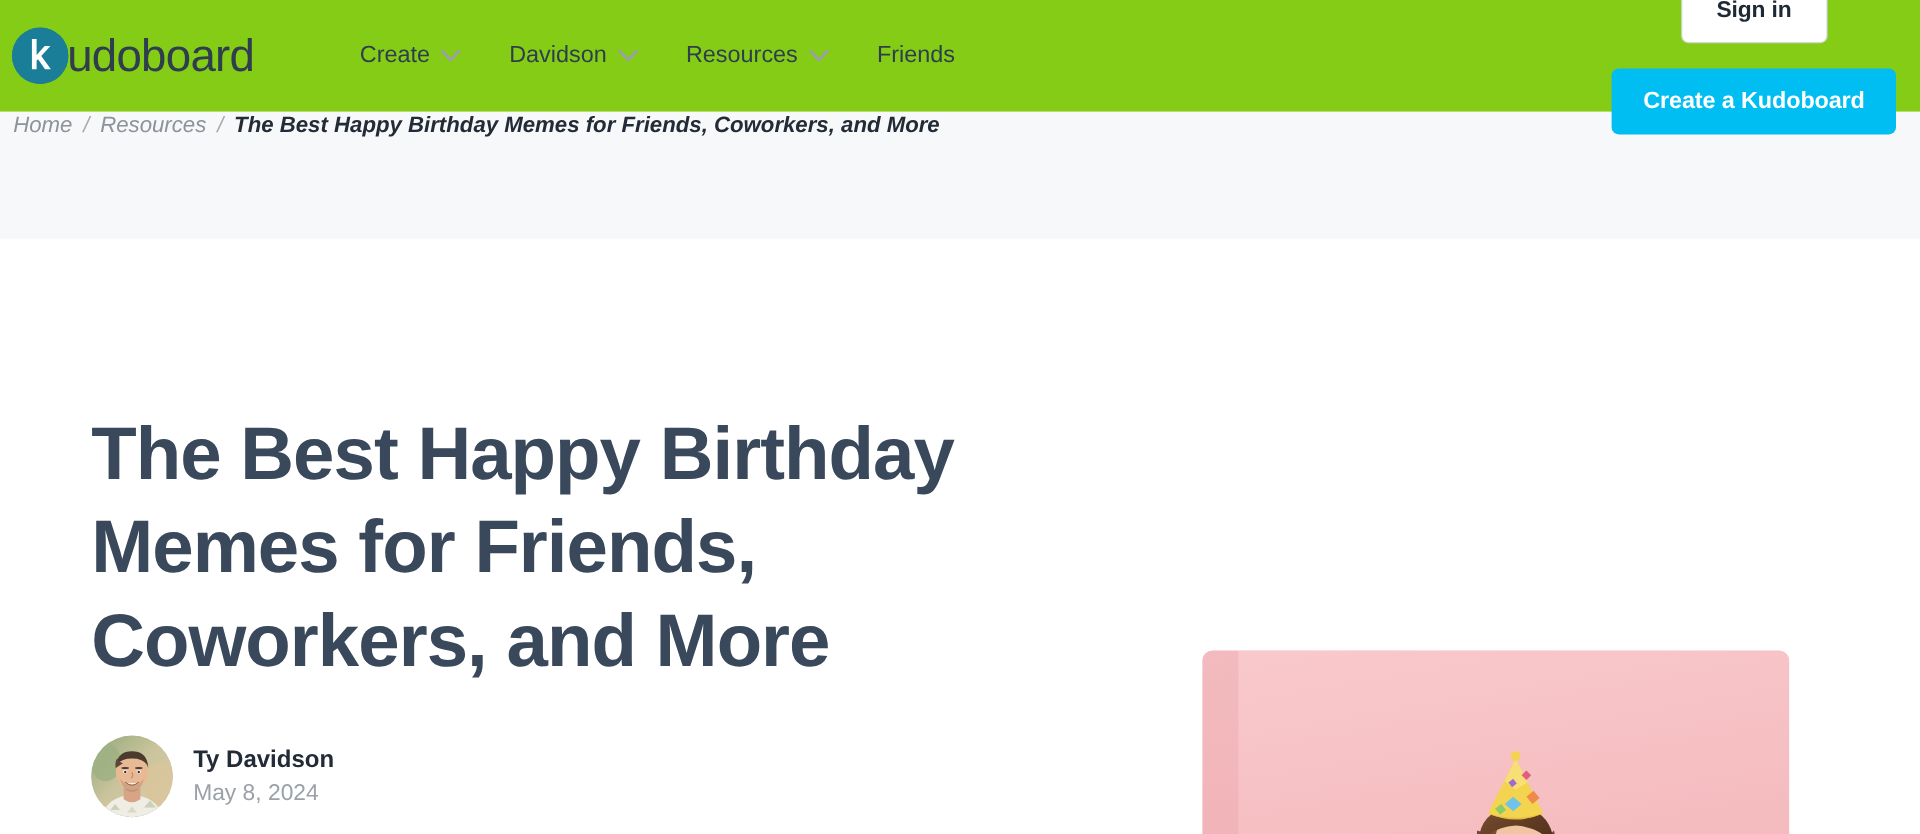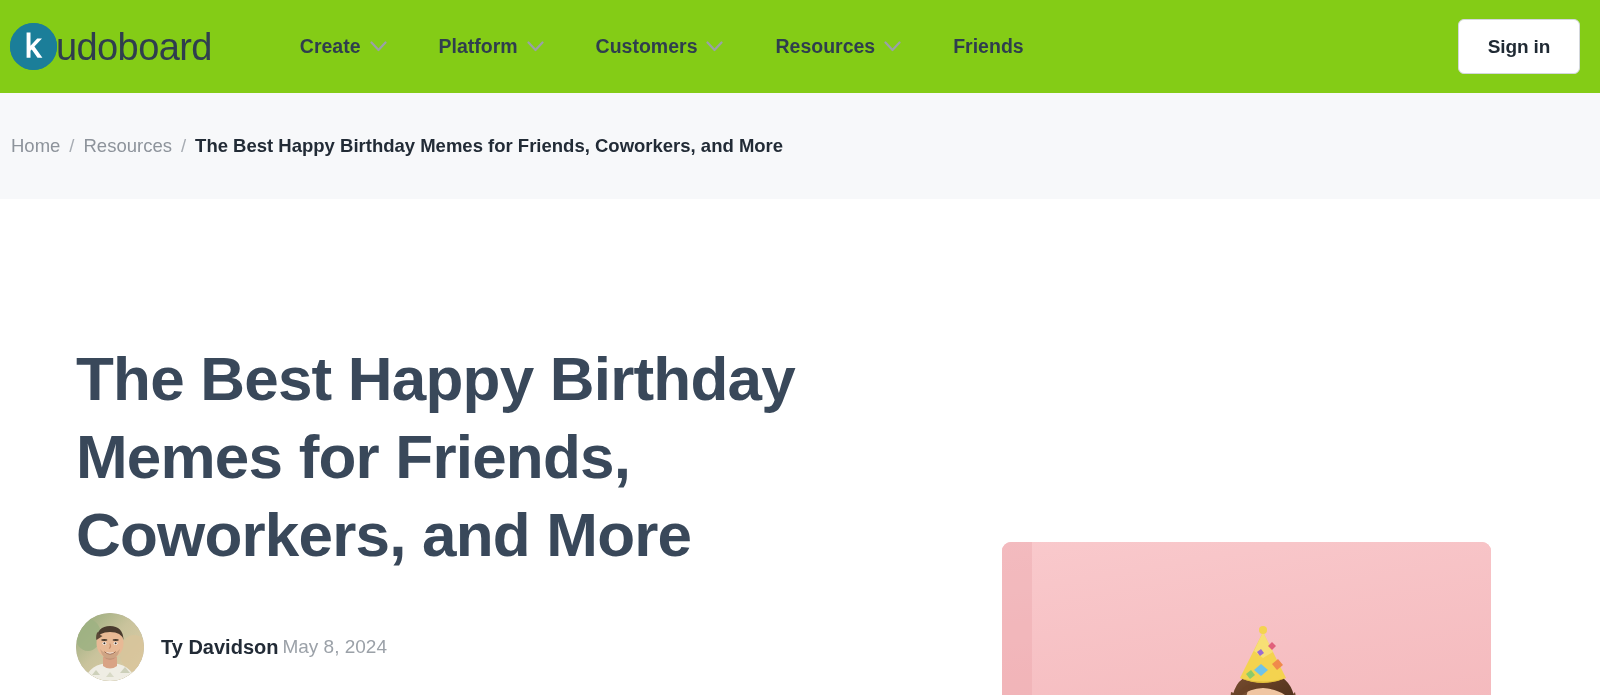--- a/index.html
+++ b/index.html
@@ -50,22 +50,21 @@
     letter-spacing: -0.6px;
     margin-left: -1px;
     line-height: 1;
     font-family: "Liberation Sans", sans-serif;
   }
 
   .main-nav {
     display: flex;
     align-items: center;
     margin-left: 68px;
-    gap: 12px;
-    font-weight: bold;
+    gap: 0px;
   }
   .nav-item {
     display: flex;
     align-items: center;
     gap: 9px;
     padding: 10px 20px;
     font-size: 19.5px;
     color: #2F3E4E;
     cursor: pointer;
     white-space: nowrap;
@@ -117,22 +116,23 @@
     align-items: center;
     justify-content: center;
     letter-spacing: -0.1px;
   }
 
   
   .breadcrumb-bar {
     height: 106px;
     background: #F7F8FA;
     display: flex;
-    align-items: center;
+    align-items: flex-start;
     padding: 0 0 0 11px;
+    font-style: italic;
   }
   .breadcrumb {
     display: flex;
     align-items: center;
     font-size: 18.5px;
     gap: 0;
     white-space: nowrap;
   }
   .crumb-link {
     color: #8D939B;
@@ -183,21 +183,21 @@
   .avatar {
     width: 68px;
     height: 68px;
     border-radius: 50%;
     overflow: hidden;
     flex: 0 0 auto;
     position: relative;
     background: #b9b49a;
   }
   .avatar svg { display: block; width: 100%; height: 100%; }
-  .author-meta { display: flex; flex-direction: row; gap: 4px; }
+  .author-meta { display: flex; flex-direction: column; gap: 4px; }
   .author-name {
     font-size: 20px;
     font-weight: 700;
     color: #222B36;
     line-height: 1.25;
   }
   .author-date {
     font-size: 19px;
     color: #9BA1A8;
     line-height: 1.25;
@@ -236,55 +236,48 @@
     <div class="nav-item">
       <span>Create</span>
       <span class="caret">
         <svg width="17" height="11" viewBox="0 0 17 11" aria-hidden="true">
           <path d="M1.5 1.5 L8.5 9 L15.5 1.5" fill="none" stroke="#9AA0A8" stroke-width="2.2" stroke-linecap="round" stroke-linejoin="round"></path>
         </svg>
       </span>
     </div>
 
     <div class="nav-item">
-      <span>Platform</span>
+      <span>Davidson</span>
       <span class="caret">
         <svg width="17" height="11" viewBox="0 0 17 11" aria-hidden="true">
           <path d="M1.5 1.5 L8.5 9 L15.5 1.5" fill="none" stroke="#9AA0A8" stroke-width="2.2" stroke-linecap="round" stroke-linejoin="round"></path>
         </svg>
       </span>
     </div>
 
 
-    <div class="nav-item">
-      <span>Customers</span>
-      <span class="caret">
-        <svg width="17" height="11" viewBox="0 0 17 11" aria-hidden="true">
-          <path d="M1.5 1.5 L8.5 9 L15.5 1.5" fill="none" stroke="#9AA0A8" stroke-width="2.2" stroke-linecap="round" stroke-linejoin="round"></path>
-        </svg>
-      </span>
-    </div>
 
     <div class="nav-item">
       <span>Resources</span>
       <span class="caret">
         <svg width="17" height="11" viewBox="0 0 17 11" aria-hidden="true">
           <path d="M1.5 1.5 L8.5 9 L15.5 1.5" fill="none" stroke="#9AA0A8" stroke-width="2.2" stroke-linecap="round" stroke-linejoin="round"></path>
         </svg>
       </span>
     </div>
 
     <div class="nav-item">
       <span>Friends</span>
     </div>
 
   </nav>
 
   <div class="header-actions">
     <button class="btn-signin">Sign in</button>
+    <button class="btn-primary">Create a Kudoboard</button>
   </div>
 
 </header>
 
 <div class="breadcrumb-bar">
   <nav class="breadcrumb">
     <a class="crumb-link">Home</a>
     <span class="crumb-sep">/</span>
     <a class="crumb-link">Resources</a>
     <span class="crumb-sep">/</span>

